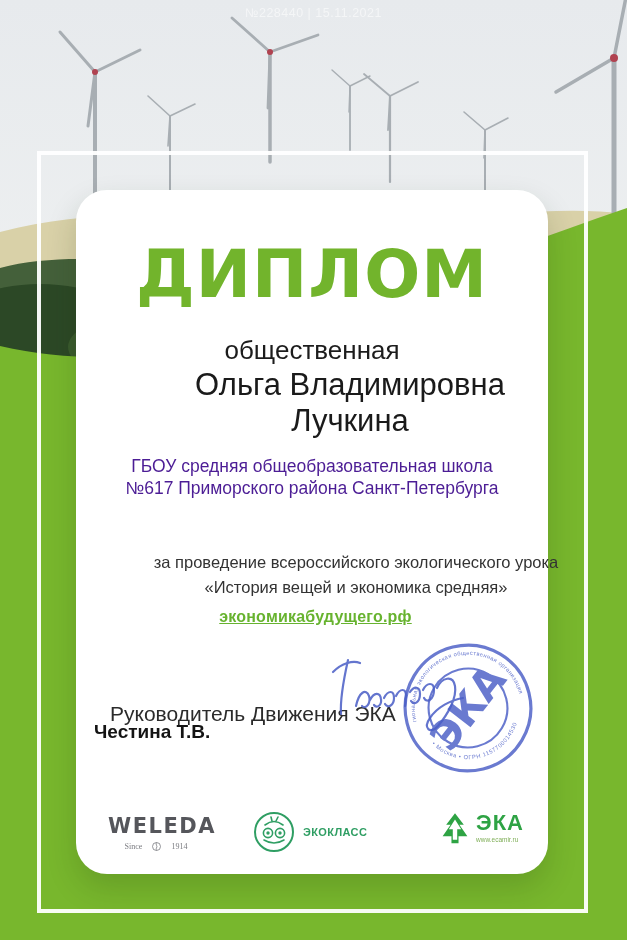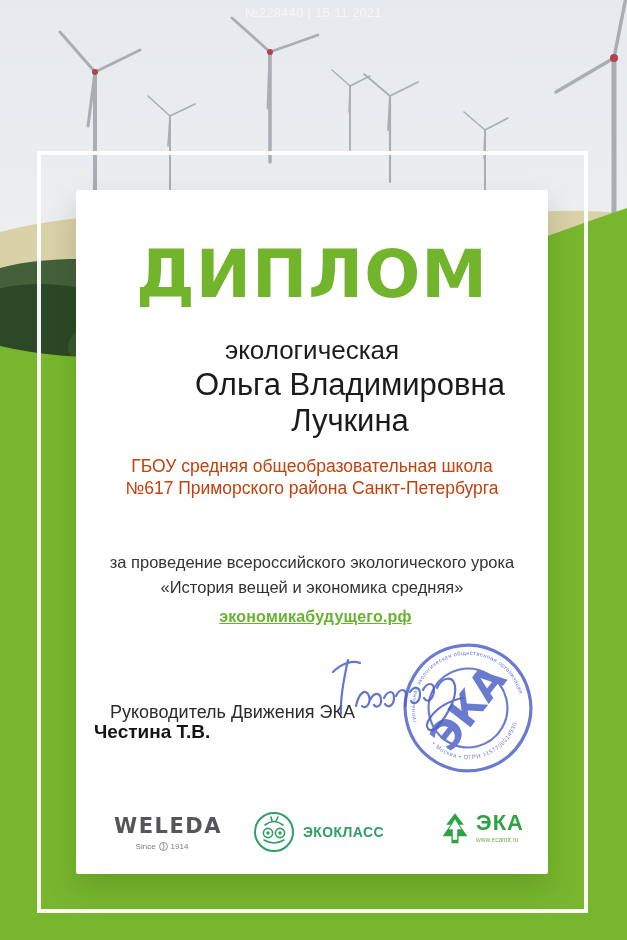--- a/index.html
+++ b/index.html
@@ -11,52 +11,52 @@
   .serial{
     position:absolute;top:6px;left:0;width:100%;text-align:center;z-index:1;
     color:rgba(255,255,255,0.55);font-size:12.5px;letter-spacing:.5px;
   }
   .frame{
     position:absolute;left:37px;top:151px;width:551px;height:762px;z-index:1;
     border:4px solid rgba(255,255,255,0.95);box-sizing:border-box;
   }
   .card{
     position:absolute;left:76px;top:190px;width:472px;height:684px;z-index:2;
-    background:#ffffff;border-radius:2px;
+    background:#ffffff;border-radius:31px;
     box-shadow:0 14px 30px rgba(30,50,10,0.18);
   }
   .card .abs{position:absolute;left:0;width:100%;text-align:center;}
   .title{
     top:52px;font-family:"DejaVu Sans","Liberation Sans",sans-serif;
     font-weight:bold;font-size:66px;line-height:1;color:#72b42c;letter-spacing:1px;
   }
   .awarded{top:145px;font-size:26px;color:#1c1c1c;}
   .recipient{top:177px;font-size:31px;line-height:1.16;color:#1a1a1a;padding:0 55px;box-sizing:border-box;margin-left:38px;}
-  .school{top:265px;font-size:17.5px;line-height:1.26;color:#c2410c;}
+  .school{top:265px;font-size:17.5px;line-height:1.26;color:#4c1d95;}
   .school span{display:inline-block;max-width:380px;}
-  .reason{top:360px;font-size:16.5px;line-height:1.5;color:#333333;}
+  .reason{top:360px;font-size:16.5px;line-height:1.5;color:#333333;padding-left:44px;}
   .weblink{top:418px;}
   .weblink a{
     font-size:16px;font-weight:bold;color:#67b32f;text-decoration:underline;
     letter-spacing:.2px;cursor:pointer;margin-left:7px;
   }
   .sign-name{position:absolute;left:18px;top:487px;font-size:19px;font-weight:bold;color:#141414;margin-top:44px;}
-  .sign-role{position:absolute;left:34px;top:512px;font-size:18px;color:#2b2b2b;}
+  .sign-role{position:absolute;left:34px;top:512px;font-size:21px;color:#2b2b2b;}
   .autograph{position:absolute;left:250px;top:458px;width:170px;height:90px;z-index:4;}
   .stamp{
     position:absolute;left:326px;top:452px;width:132px;height:132px;z-index:3;
     transform:rotate(-14deg);opacity:.82;
   }
   .stamp text{fill:#4a5ec6;}
   .logos{position:absolute;left:0;top:616px;width:100%;height:60px;}
-  .weleda{position:absolute;left:38px;top:8px;width:96px;color:#55565b;}
+  .weleda{position:absolute;left:32px;top:8px;width:96px;color:#55565b;}
   .weleda .wordmark{font-family:"DejaVu Sans","Liberation Sans",sans-serif;font-size:21px;font-weight:bold;letter-spacing:1.5px;}
-  .weleda .since-row{margin-top:3px;font-size:8px;color:#7a7b80;display:flex;align-items:center;justify-content:center;gap:3px;}
+  .weleda .since-row{margin-top:3px;font-size:8px;color:#7a7b80;display:flex;align-items:center;justify-content:center;gap:10px;font-family:Liberation Serif, serif;}
   .ecoclass{position:absolute;left:176px;top:4px;display:flex;align-items:center;gap:7px;}
-  .ecoclass .name{font-size:14px;font-weight:bold;color:#2f9e63;letter-spacing:.4px;}
+  .ecoclass .name{font-size:11px;font-weight:bold;color:#2f9e63;letter-spacing:.4px;}
   .eka{position:absolute;left:364px;top:6px;display:flex;align-items:flex-start;gap:6px;}
   .eka .name{font-size:22px;font-weight:bold;color:#2ea344;letter-spacing:1px;line-height:1;}
   .eka .url{font-size:6.5px;color:#7fae57;margin-top:2px;}
 </style>
 </head>
 <body>
 
 <div class="stage">
 
   <svg class="bg" width="627" height="940" viewBox="0 0 627 940">
@@ -128,21 +128,21 @@
     <path d="M0,346 C70,362 140,360 210,346 C330,320 470,262 627,208 L627,940 L0,940 Z" fill="#78b72d"></path>
   </svg>
 
   <div class="serial">№228440 | 15.11.2021</div>
 
   <div class="frame"></div>
 
   <div class="card">
 
     <div class="abs title">ДИПЛОМ</div>
-    <div class="abs awarded">экологическая</div>
+    <div class="abs awarded">общественная</div>
     <div class="abs recipient">Ольга Владимировна Лучкина</div>
     <div class="abs school"><span>ГБОУ средняя общеобразовательная школа №617 Приморского района Санкт-Петербурга</span></div>
 
     <div class="abs reason">
       <div>за проведение всероссийского экологического урока</div>
       <div>«История вещей и экономика средняя»</div>
     </div>
 
     <div class="abs weblink">
       <a>экономикабудущего.рф</a>

